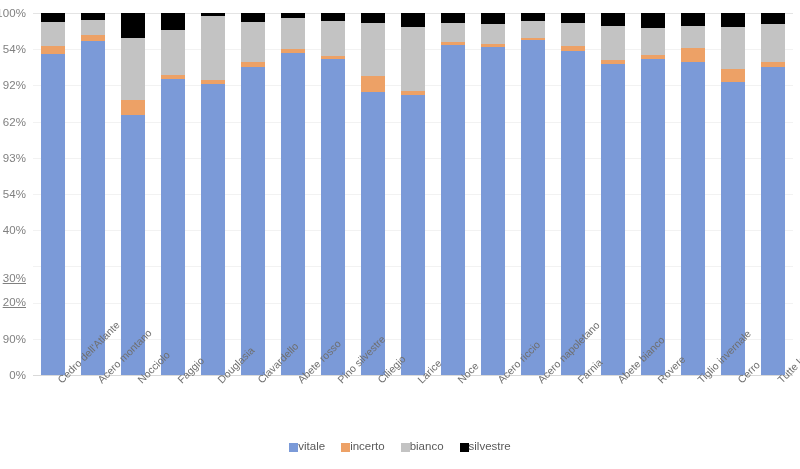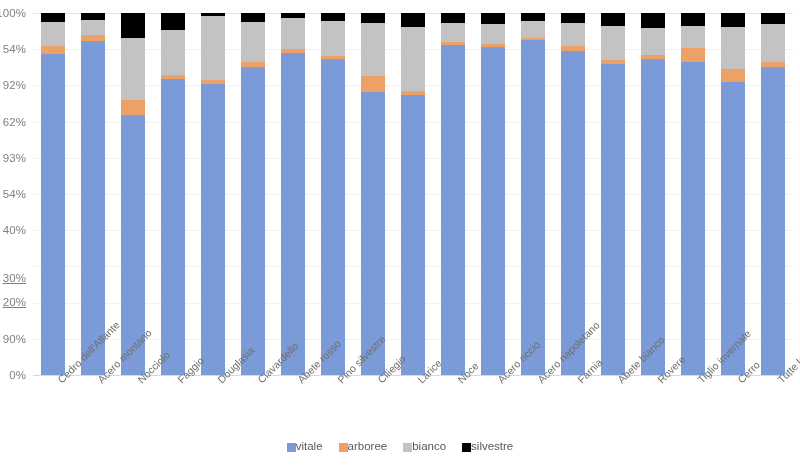--- a/index.html
+++ b/index.html
@@ -392,21 +392,21 @@
       </div>
     </div>
 
   <div class="legend">
       <div class="legend-item">
         <span class="legend-swatch" style="background: rgb(123, 154, 216);"></span>
         <span class="legend-text">vitale</span>
       </div>
       <div class="legend-item">
         <span class="legend-swatch" style="background: rgb(237, 161, 102);"></span>
-        <span class="legend-text">arboree</span>
+        <span class="legend-text">incerto</span>
       </div>
       <div class="legend-item">
         <span class="legend-swatch" style="background: rgb(195, 195, 195);"></span>
         <span class="legend-text">bianco</span>
       </div>
       <div class="legend-item">
         <span class="legend-swatch" style="background: rgb(0, 0, 0);"></span>
         <span class="legend-text">silvestre</span>
       </div>
     </div>

